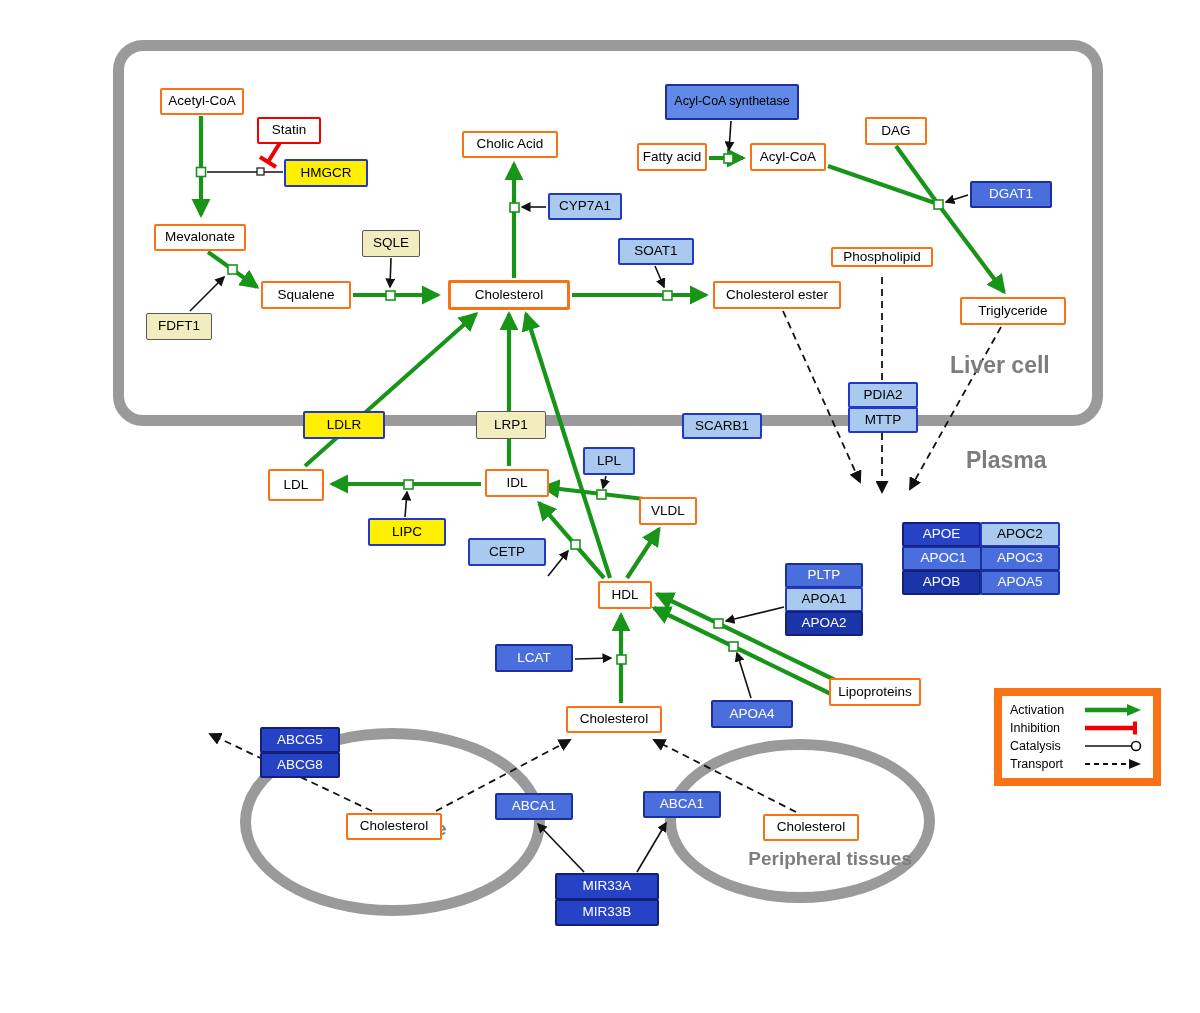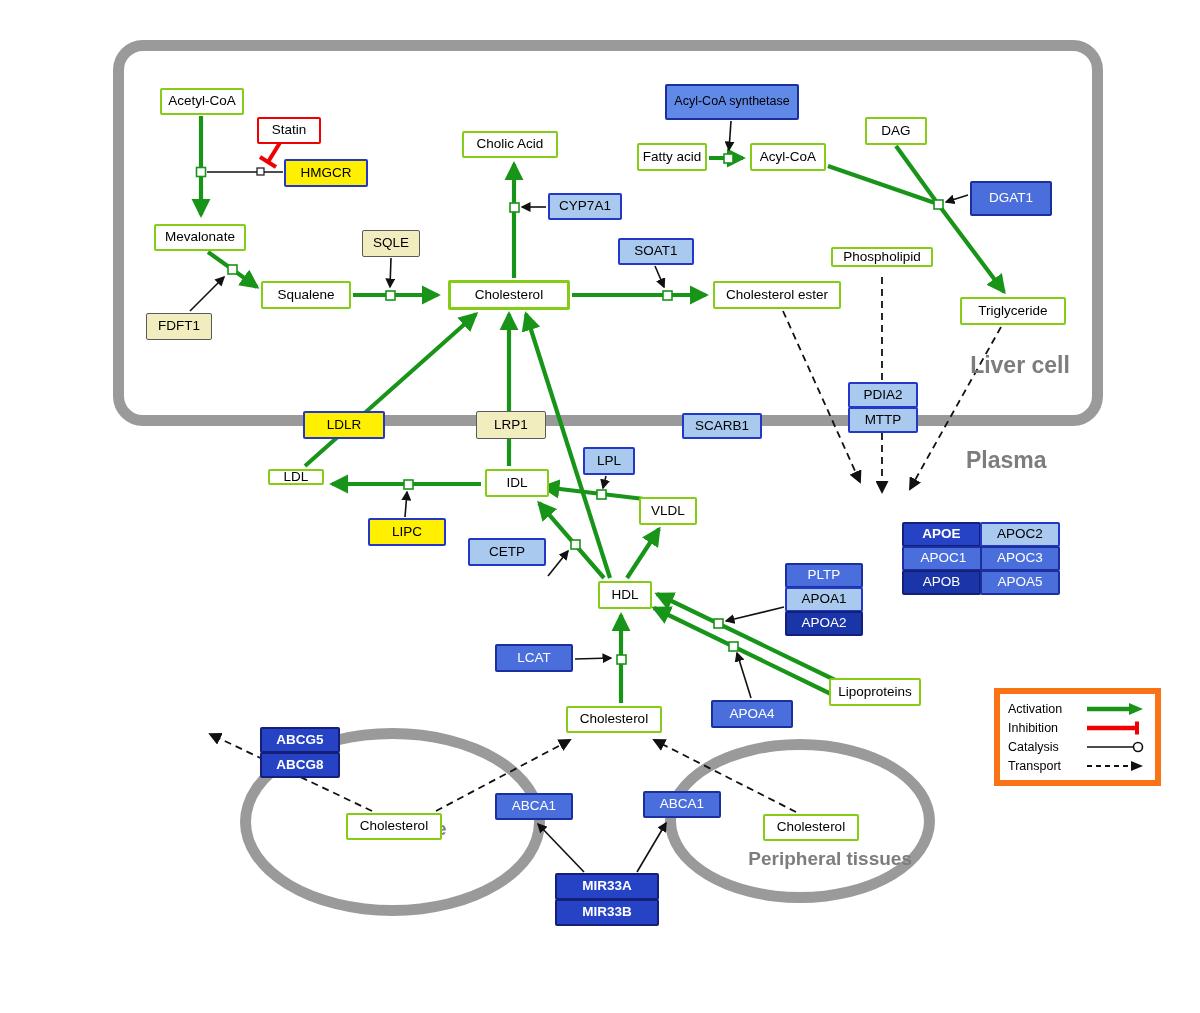--- a/index.html
+++ b/index.html
@@ -7,45 +7,45 @@
   body {
     width:1200px; height:1013px; position:relative; overflow:hidden;
     font-family:"Liberation Sans", sans-serif;
   }
   
   .compartment { position:absolute; border:11px solid #9a9a9a; background:transparent; z-index:0; }
   #liver-shape { left:113px; top:40px; width:990px; height:386px; border-radius:30px; }
   #enterocyte-shape { left:240px; top:728px; width:305px; height:188px; border-radius:50%; }
   #peripheral-shape { left:665px; top:739px; width:270px; height:164px; border-radius:50%; }
   .clabel { position:absolute; color:#7d7d7d; font-weight:bold; z-index:2; }
-  #liver-label { left:950px; top:352px; width:140px; font-size:23px; text-align:center; }
+  #liver-label { left:950px; top:352px; width:140px; font-size:23px; text-align:left; }
   #plasma-label { left:966px; top:447px; width:110px; font-size:23px; }
   #enterocyte-label { left:315px; top:818px; width:165px; font-size:19px; text-align:center; }
   #peripheral-label { left:698px; top:848px; width:214px; font-size:19px; text-align:right; }
   
   #edges { position:absolute; left:0; top:0; z-index:1; }
   
   .node {
     position:absolute; display:flex; align-items:center; justify-content:center;
     text-align:center; font-size:13.5px; line-height:1.08; color:#000;
-    background:#fff; border:2px solid #84cc16; border-radius:2px; z-index:3; padding:1px 2px;
+    background:#fff; border:2px solid #f97316; border-radius:2px; z-index:3; padding:1px 2px;
   }
   .met-thick { border-width:3px; }
   .yellow { background:#ffef00; border-color:#2438c8; }
   .cream  { background:#f2edbe; border-color:#5a5a5a; border-width:1.5px; }
   .lblue  { background:#a9c9ef; border-color:#2438c8; }
   .mblue  { background:#4a6fdd; border-color:#1b2f9e; color:#fff; }
   .mblue2 { background:#6189e8; border-color:#1b2f9e; color:#000; font-size:12.5px; }
-  .dblue  { background:#2543c4; border-color:#141f7a; color:#fff;font-weight:bold; }
+  .dblue  { background:#2543c4; border-color:#141f7a; color:#fff; }
   .dblue2 { background:#1a35a8; border-color:#141f7a; color:#fff; }
   .statin { background:#fff; border:2.5px solid #f00000; }
   
   #legend {
     position:absolute; left:994px; top:688px; width:167px; height:98px;
-    background:#fff; border:6px solid #f97316; z-index:4; padding:5px 8px;
+    background:#fff; border:8px solid #f97316; z-index:4; padding:5px 8px;
     display:flex; flex-direction:column; justify-content:space-around;
   }
   .legrow { display:flex; align-items:center; justify-content:space-between; height:21px; }
   .legrow span { font-size:12.5px; color:#000; }
 </style>
 </head>
 <body>
 
 <div class="compartment" id="liver-shape"></div>
 <div class="compartment" id="enterocyte-shape"></div>
@@ -151,29 +151,29 @@
 <div class="node cream" style="left:362px;top:230px;width:58px;height:27px">SQLE</div>
 <div class="node" style="left:462px;top:131px;width:96px;height:27px">Cholic Acid</div>
 <div class="node lblue" style="left:548px;top:193px;width:74px;height:27px">CYP7A1</div>
 <div class="node met-thick" style="left:448px;top:280px;width:122px;height:30px">Cholesterol</div>
 <div class="node lblue" style="left:618px;top:238px;width:76px;height:27px">SOAT1</div>
 <div class="node" style="left:713px;top:281px;width:128px;height:28px">Cholesterol ester</div>
 <div class="node mblue2" style="left:665px;top:84px;width:134px;height:36px">Acyl-CoA synthetase</div>
 <div class="node" style="left:637px;top:143px;width:70px;height:28px">Fatty acid</div>
 <div class="node" style="left:750px;top:143px;width:76px;height:28px">Acyl-CoA</div>
 <div class="node" style="left:865px;top:117px;width:62px;height:28px">DAG</div>
-<div class="node mblue" style="left:970px;top:181px;width:82px;height:35px">DGAT1</div>
+<div class="node mblue" style="left:970px;top:181px;width:82px;height:27px">DGAT1</div>
 <div class="node" style="left:831px;top:247px;width:102px;height:20px">Phospholipid</div>
 <div class="node" style="left:960px;top:297px;width:106px;height:28px">Triglyceride</div>
 <div class="node lblue" style="left:848px;top:382px;width:70px;height:26px">PDIA2</div>
 <div class="node lblue" style="left:848px;top:407px;width:70px;height:26px">MTTP</div>
 <div class="node yellow" style="left:303px;top:411px;width:82px;height:28px">LDLR</div>
 <div class="node cream" style="left:476px;top:411px;width:70px;height:28px">LRP1</div>
 <div class="node lblue" style="left:682px;top:413px;width:80px;height:26px">SCARB1</div>
-<div class="node" style="left:268px;top:469px;width:56px;height:16px">LDL</div>
+<div class="node" style="left:268px;top:469px;width:56px;height:32px">LDL</div>
 <div class="node" style="left:485px;top:469px;width:64px;height:28px">IDL</div>
 <div class="node lblue" style="left:583px;top:447px;width:52px;height:28px">LPL</div>
 <div class="node" style="left:639px;top:497px;width:58px;height:28px">VLDL</div>
 <div class="node yellow" style="left:368px;top:518px;width:78px;height:28px">LIPC</div>
 <div class="node lblue" style="left:468px;top:538px;width:78px;height:28px">CETP</div>
 <div class="node" style="left:598px;top:581px;width:54px;height:28px">HDL</div>
 <div class="node mblue" style="left:785px;top:563px;width:78px;height:25px">PLTP</div>
 <div class="node lblue" style="left:785px;top:587px;width:78px;height:25px">APOA1</div>
 <div class="node dblue2" style="left:785px;top:611px;width:78px;height:25px">APOA2</div>
 <div class="node dblue" style="left:902px;top:522px;width:79px;height:25px">APOE</div>

